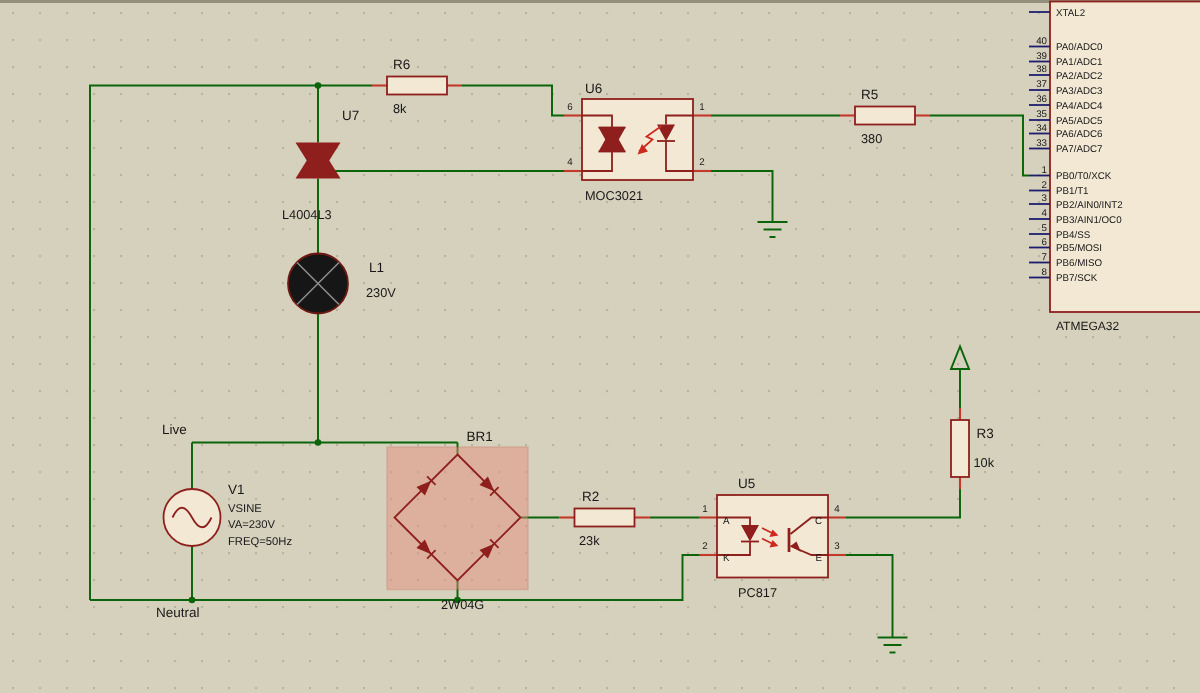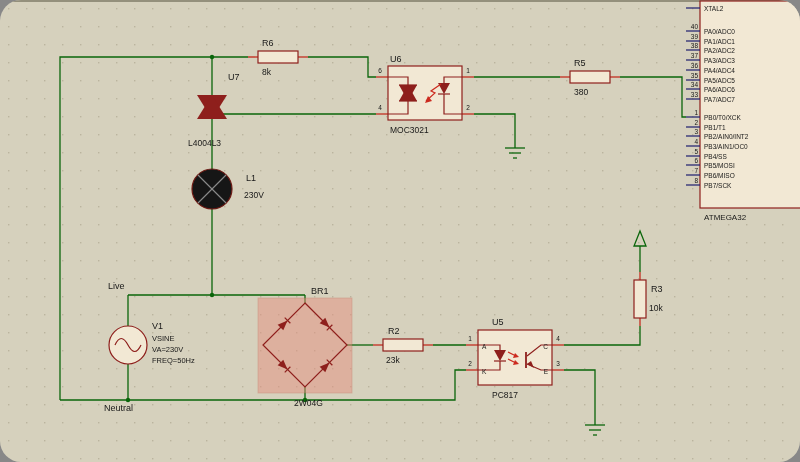--- a/index.html
+++ b/index.html
@@ -1,16 +1,16 @@
 <!DOCTYPE html>
 <html style="--background: #d6d1bd; --grid-dot: #bab49e; --sheet-edge: #94907c; --wire: #0a650a; --component-border: #8e1f1c; --component-fill: #f2e8d4; --pin-stub: #c33a2b; --selection-fill: #e58d7d; --led-red: #cc2a1f; --lamp-fill: #161616; --text: #181818;"><head>
 <meta charset="utf-8">
 <style>
   html,body{margin:0;padding:0;background:#888;}
-  #stage{position:relative;width:800px;height:462px;overflow:hidden;border-radius:21px;}
+  #stage{position:relative;width:800px;height:462px;overflow:hidden;}
   svg{display:block;}
   .bg-cell{fill:var(--background,#d6d1bd);}
   .grid-dot{fill:var(--grid-dot,#bab49e);}
   .edge{fill:var(--sheet-edge,#94907c);}
   .wire{stroke:var(--wire,#0a650a);stroke-width:1.3;fill:none;}
   .dot{fill:var(--wire,#0a650a);}
   .stub{stroke:var(--pin-stub,#c33a2b);stroke-width:1.4;fill:none;}
   .mpin{stroke:#1d1d6e;stroke-width:1.2;fill:none;}
   .body{fill:var(--component-fill,#f2e8d4);stroke:var(--component-border,#8e1f1c);stroke-width:1.2;}
   .cline{stroke:var(--component-border,#8e1f1c);stroke-width:1.2;fill:none;}

